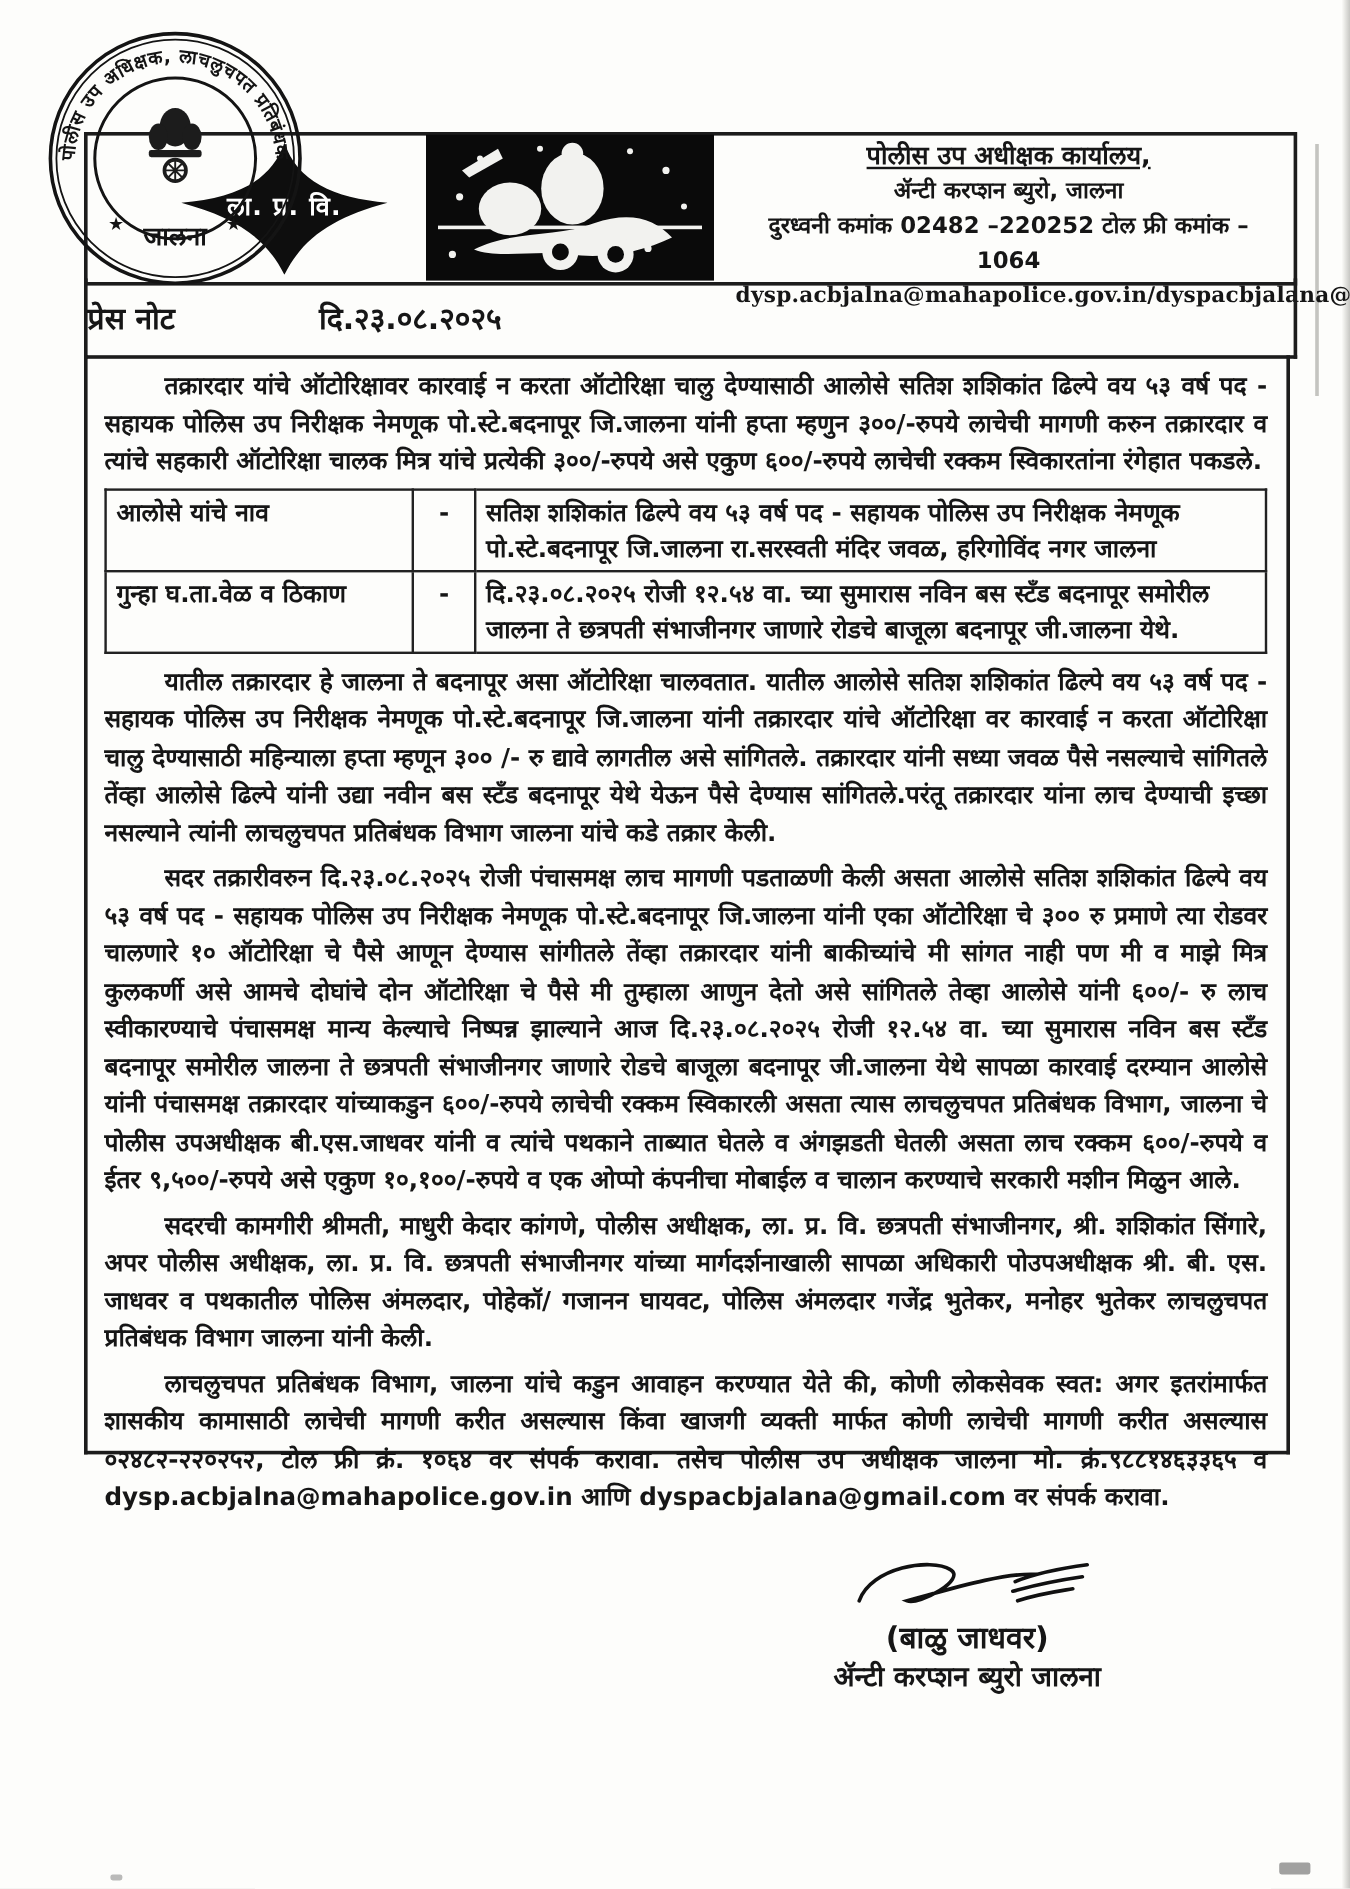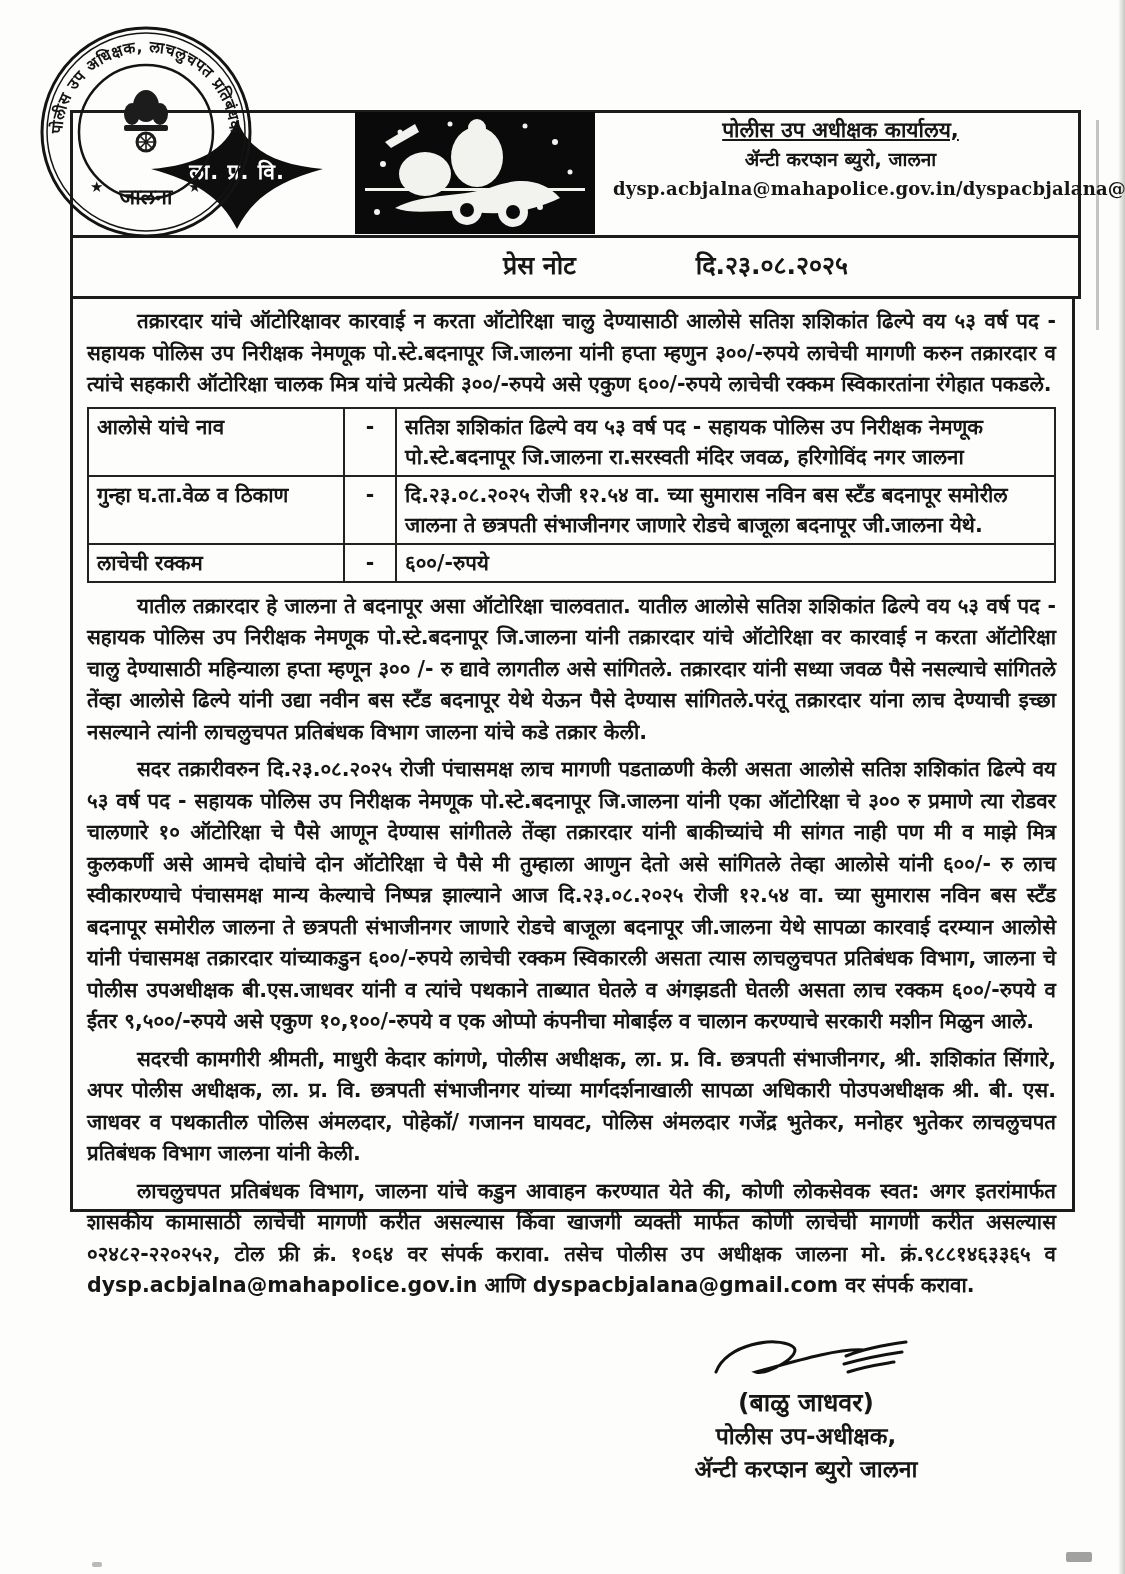--- a/index.html
+++ b/index.html
@@ -41,21 +41,21 @@
 
   
   .seal{position:absolute;left:38px;top:24px;width:216px;height:216px;z-index:5;}
 
   
   .title-row{
     position:absolute;left:70px;top:232px;width:1005px;height:64px;
     border:3px solid #1c1c1c;border-top:none;
     display:flex;align-items:center;
   }
-  .press-note{font-size:25px;font-weight:700;margin-left:430px;}
+  .press-note{font-size:25px;font-weight:700;}
   .press-date{font-size:25px;font-weight:700;margin-left:120px;}
 
   
   .main-box{
     position:absolute;left:70px;top:296px;width:1005px;height:916px;
     border:3px solid #1c1c1c;border-top:none;
     padding:6px 16px 0 14px;box-sizing:border-box;
   }
   .para{
     font-size:20.5px;line-height:31.5px;font-weight:600;
@@ -124,20 +124,21 @@
             <circle cx="22" cy="100" r="3"></circle>
           <circle cx="95" cy="12" r="2.5"></circle>
             <circle cx="170" cy="14" r="2.5"></circle>
         </g>
       </svg>
     </div>
 
     <div class="office-block">
       <div class="office-line1">पोलीस उप अधीक्षक कार्यालय,</div>
       <div class="office-line2">ॲन्टी करप्शन ब्युरो, जालना</div>
+      <div class="office-line3">दुरध्वनी कमांक 02482 –220252 टोल फ्री कमांक – 1064</div>
       <div class="office-line4">dysp.acbjalna@mahapolice.gov.in/dyspacbjalana@gmail.com</div>
     </div>
   </div>
 
   <div class="seal">
     <svg width="216" height="216" viewBox="0 0 216 216">
       <defs>
         <path id="arcTop" d="M 24,112 A 84,84 0 1 1 192,112" fill="none"></path>
       </defs>
       <circle cx="108" cy="108" r="104" fill="none" stroke="#141414" stroke-width="3"></circle>
@@ -175,36 +176,30 @@
         <tr>
           <td class="lbl">आलोसे यांचे नाव</td>
           <td class="dash">-</td>
           <td class="val">सतिश शशिकांत ढिल्पे वय ५३ वर्ष पद - सहायक पोलिस उप निरीक्षक नेमणूक पो.स्टे.बदनापूर जि.जालना  रा.सरस्वती मंदिर जवळ, हरिगोविंद नगर जालना</td>
         </tr>
         <tr>
           <td class="lbl">गुन्हा घ.ता.वेळ व ठिकाण</td>
           <td class="dash">-</td>
           <td class="val">दि.२३.०८.२०२५ रोजी १२.५४  वा. च्या सुमारास नविन बस स्टँड बदनापूर समोरील जालना ते छत्रपती संभाजीनगर जाणारे रोडचे बाजूला बदनापूर जी.जालना येथे.</td>
         </tr>
-        <tr>
-          <td class="lbl">लाचेची रक्कम</td>
-          <td class="dash">-</td>
-          <td class="val">६००/-रुपये</td>
-        </tr>
       </tbody>
     </table>
 
     <p class="para">यातील तक्रारदार हे जालना ते बदनापूर असा ऑटोरिक्षा चालवतात. यातील आलोसे सतिश शशिकांत ढिल्पे वय ५३ वर्ष पद - सहायक पोलिस उप निरीक्षक नेमणूक पो.स्टे.बदनापूर जि.जालना यांनी तक्रारदार यांचे ऑटोरिक्षा वर कारवाई न करता ऑटोरिक्षा चालु देण्यासाठी महिन्याला हप्ता म्हणून ३०० /- रु द्यावे लागतील असे सांगितले. तक्रारदार यांनी सध्या जवळ पैसे नसल्याचे सांगितले तेंव्हा आलोसे ढिल्पे यांनी उद्या नवीन बस स्टँड बदनापूर येथे येऊन पैसे देण्यास सांगितले.परंतू तक्रारदार यांना लाच देण्याची इच्छा नसल्याने त्यांनी लाचलुचपत प्रतिबंधक विभाग जालना यांचे कडे तक्रार केली.</p>
     <p class="para">सदर तक्रारीवरुन दि.२३.०८.२०२५ रोजी पंचासमक्ष लाच मागणी पडताळणी केली असता आलोसे सतिश शशिकांत ढिल्पे वय ५३ वर्ष पद - सहायक पोलिस उप निरीक्षक नेमणूक पो.स्टे.बदनापूर जि.जालना  यांनी एका ऑटोरिक्षा चे ३०० रु प्रमाणे त्या रोडवर चालणारे १० ऑटोरिक्षा चे पैसे आणून देण्यास सांगीतले तेंव्हा तक्रारदार यांनी बाकीच्यांचे मी सांगत नाही पण मी व माझे मित्र कुलकर्णी असे आमचे दोघांचे दोन ऑटोरिक्षा चे पैसे मी तुम्हाला आणुन देतो असे सांगितले तेव्हा आलोसे यांनी ६००/- रु लाच स्वीकारण्याचे पंचासमक्ष मान्य केल्याचे निष्पन्न झाल्याने आज दि.२३.०८.२०२५ रोजी १२.५४ वा. च्या सुमारास नविन बस स्टँड बदनापूर समोरील जालना ते छत्रपती संभाजीनगर जाणारे रोडचे बाजूला बदनापूर जी.जालना येथे सापळा कारवाई दरम्यान आलोसे यांनी पंचासमक्ष तक्रारदार यांच्याकडुन ६००/-रुपये लाचेची रक्कम स्विकारली असता त्यास लाचलुचपत प्रतिबंधक विभाग, जालना चे पोलीस उपअधीक्षक बी.एस.जाधवर यांनी व त्यांचे पथकाने ताब्यात घेतले व अंगझडती घेतली असता लाच रक्कम ६००/-रुपये  व ईतर ९,५००/-रुपये असे एकुण १०,१००/-रुपये व एक ओप्पो  कंपनीचा मोबाईल व चालान करण्याचे सरकारी मशीन मिळुन आले.</p>
     <p class="para">सदरची कामगीरी श्रीमती, माधुरी केदार कांगणे, पोलीस अधीक्षक, ला. प्र. वि. छत्रपती संभाजीनगर, श्री. शशिकांत सिंगारे, अपर पोलीस अधीक्षक, ला. प्र. वि. छत्रपती संभाजीनगर यांच्या मार्गदर्शनाखाली सापळा अधिकारी पोउपअधीक्षक श्री. बी. एस. जाधवर व पथकातील पोलिस अंमलदार, पोहेकॉ/ गजानन घायवट, पोलिस अंमलदार गजेंद्र भुतेकर, मनोहर भुतेकर  लाचलुचपत प्रतिबंधक विभाग जालना यांनी केली.</p>
     <p class="para">लाचलुचपत प्रतिबंधक विभाग, जालना यांचे कडुन आवाहन करण्यात येते की, कोणी लोकसेवक स्वत: अगर इतरांमार्फत शासकीय कामासाठी लाचेची मागणी करीत असल्यास किंवा खाजगी व्यक्ती मार्फत कोणी लाचेची मागणी करीत असल्यास ०२४८२-२२०२५२, टोल फ्री क्रं. १०६४ वर संपर्क करावा. तसेच पोलीस उप अधीक्षक जालना मो. क्रं.९८८१४६३३६५ व dysp.acbjalna@mahapolice.gov.in आणि dyspacbjalana@gmail.com वर संपर्क करावा.</p>
 
     <div class="sig-block">
       <svg class="sig-scribble" width="220" height="56" viewBox="0 0 220 56">
         <path d="M20 38 C30 10 80 2 96 12 C110 20 70 42 60 38 C90 30 140 14 168 16 M150 22 C170 14 195 10 210 8 M148 30 C170 24 192 20 206 18 M152 38 C170 32 186 30 198 28" fill="none" stroke="#111" stroke-width="3" stroke-linecap="round"></path>
       </svg>
       <div class="sig-name">(बाळु जाधवर)</div>
-      <div class="sig-line">पोलीस उप-अधीक्षक,</div>
       <div class="sig-line">ॲन्टी करप्शन ब्युरो जालना</div>
     </div>
 
   </div>
 </div>
 
 </body></html>

